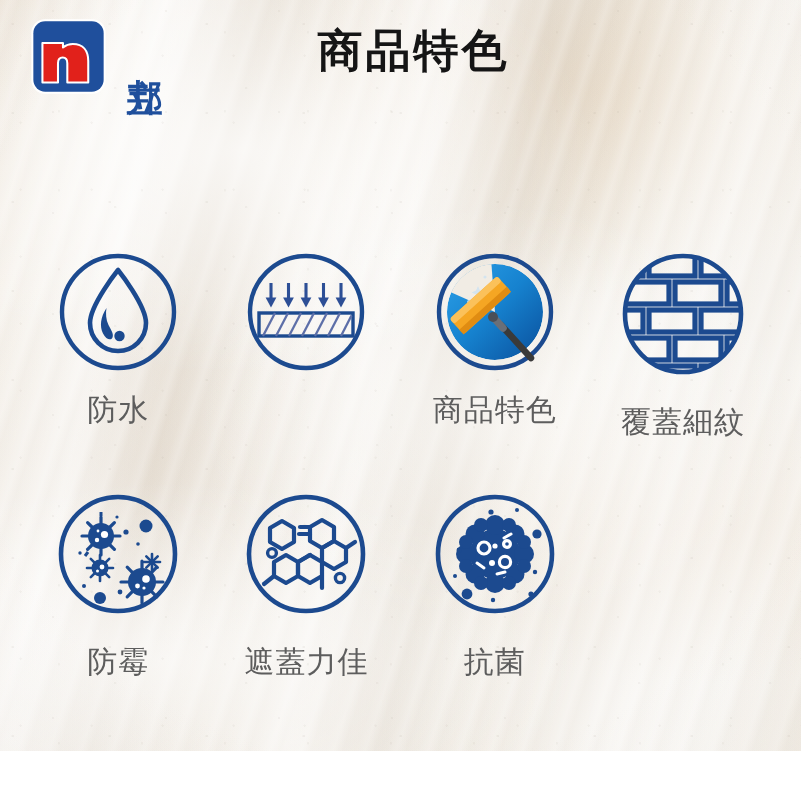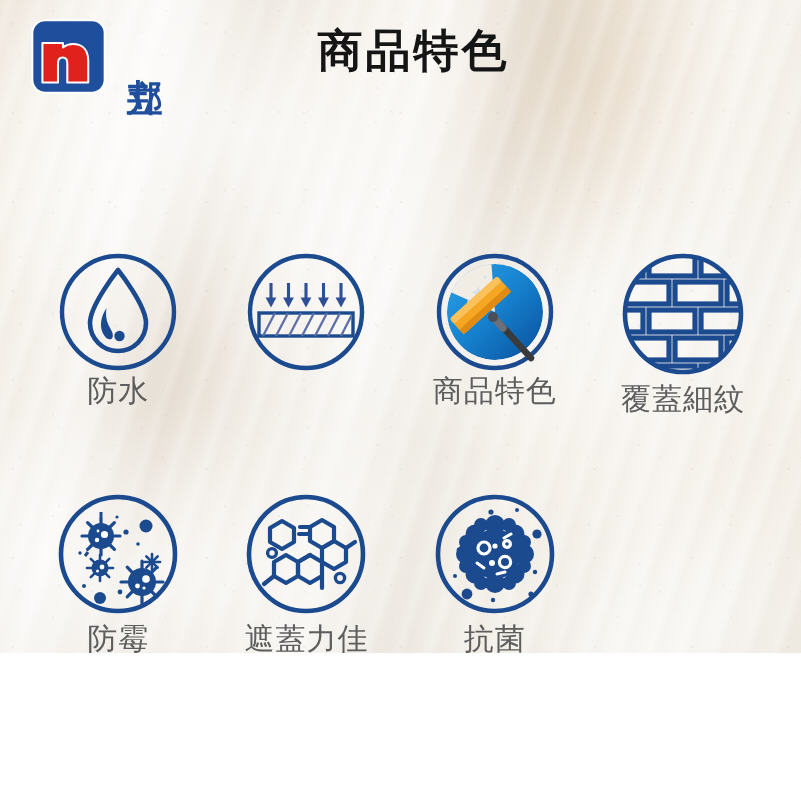--- a/index.html
+++ b/index.html
@@ -8,21 +8,21 @@
   html, body {
     width: 801px;
     height: 799px;
     overflow: hidden;
     font-family: "Liberation Sans", "DejaVu Sans", sans-serif;
   }
 
   #page {
     position: relative;
     width: 801px;
-    height: 653px;
+    height: 751px;
     background-color: #84cc16;
     overflow: hidden;
     padding-left: 26px;
   }
 
   
   .bg-layer {
     position: absolute;
     inset: 0;
     pointer-events: none;
@@ -135,30 +135,31 @@
     display: flex;
     flex-direction: column;
     align-items: center;
   }
   .feature-icon {
     width: 124px;
     height: 124px;
     display: block;
   }
   .feature-label {
+    margin-top: 19px;
     font-family: "DejaVu Sans", "Liberation Sans", sans-serif;
     font-size: 30px;
     font-weight: 400;
     color: #5d5d5d;
     letter-spacing: 1px;
     line-height: 1.1;
     white-space: nowrap;
   }
   .row2 .feature-icon { width: 128px; height: 128px; }
-  .row2 .feature-label { margin-top: 4px; }
+  .row2 .feature-label { margin-top: 27px; }
 </style>
 </head>
 <body>
 
 <div id="page">
 
   <div class="bg-layer bg-base"></div>
   <div class="bg-layer bg-warm"></div>
   <div class="bg-layer bg-streaks"></div>
   <div class="bg-layer bg-streaks2"></div>

